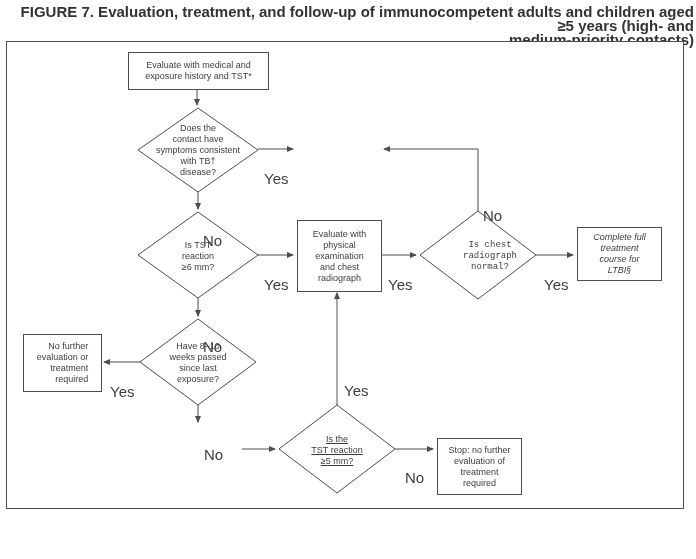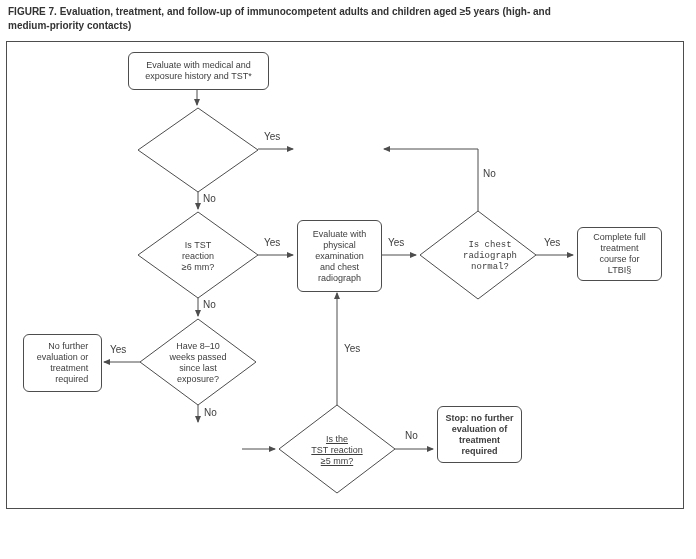--- a/index.html
+++ b/index.html
@@ -10,45 +10,44 @@
   .page{
     position:relative;
     width:696px;height:559px;
     background:#ffffff;
     font-family:"Liberation Sans", sans-serif;
     color:var(--text);
     overflow:hidden;
   }
   .fig-title{
     position:absolute;left:8px;top:5px;width:686px;
-    font-size:10px;font-weight:bold;line-height:14px;
-    color:#333333;white-space:pre-line;
+    font-size:15px;font-weight:bold;line-height:14px;
+    color:#333333;white-space:pre-line;text-align:right;
   }
   .frame{
     position:absolute;left:6px;top:41px;width:676px;height:466px;
     border:1px solid var(--line);background:#ffffff;
   }
   svg.connectors{position:absolute;left:0;top:0;width:696px;height:559px;}
   .node{
     position:absolute;
     display:flex;align-items:center;justify-content:center;
     text-align:center;
     font-size:9px;line-height:11px;
     color:var(--text);
     white-space:pre-line;
-    border-radius:6px;
   }
   .box{
     border:1px solid var(--line);
     background:#ffffff;
   }
   .dtext{background:transparent;}
   .edge-label{
     position:absolute;
-    font-size:10px;line-height:10px;color:var(--text);
+    font-size:15px;line-height:10px;color:var(--text);margin-top:42px;
   }
   .footnotes{
     position:absolute;left:8px;top:514px;
     font-size:9.5px;line-height:13px;color:var(--text);
   }
   .footnote{white-space:nowrap;}
   .fn-marker{
     display:inline-block;
     position:relative;top:-2px;
     font-size:8.5px;
@@ -95,33 +94,38 @@
     </g>
   </svg>
 
   <div class="node box" style="left:128px;top:52px;width:139px;height:36px;">Evaluate with medical and
 exposure history and TST*</div>
   <div class="node box" style="left:297px;top:220px;width:83px;height:70px;text-align:center;">Evaluate with
 physical
 examination
 and chest
 radiograph</div>
-  <div class="node box" style="left:577px;top:227px;width:83px;height:52px;">Complete full
+  <div class="node box" style="left:577px;top:227px;width:83px;height:52px;font-style:italic;">Complete full
 treatment
 course for
 LTBI§</div>
   <div class="node box" style="left:23px;top:334px;width:77px;height:56px;text-align:right;">No further
 evaluation or
 treatment
 required</div>
-  <div class="node box" style="left:437px;top:406px;width:83px;height:55px;font-weight:bold;">Stop: no further
+  <div class="node box" style="left:437px;top:438px;width:83px;height:55px;">Stop: no further
 evaluation of
 treatment
 required</div>
 
+  <div class="node dtext" style="left:140px;top:114px;width:116px;height:72px;">Does the
+contact have
+symptoms consistent
+with TB†
+disease?</div>
   <div class="node dtext" style="left:158px;top:236px;width:80px;height:40px;">Is TST
 reaction
 ≥6 mm?</div>
   <div class="node dtext" style="left:450px;top:236px;width:80px;height:40px;font-family:Liberation Mono, monospace;">Is chest
 radiograph
 normal?</div>
   <div class="node dtext" style="left:153px;top:338px;width:90px;height:50px;">Have 8–10
 weeks passed
 since last
 exposure?</div>

